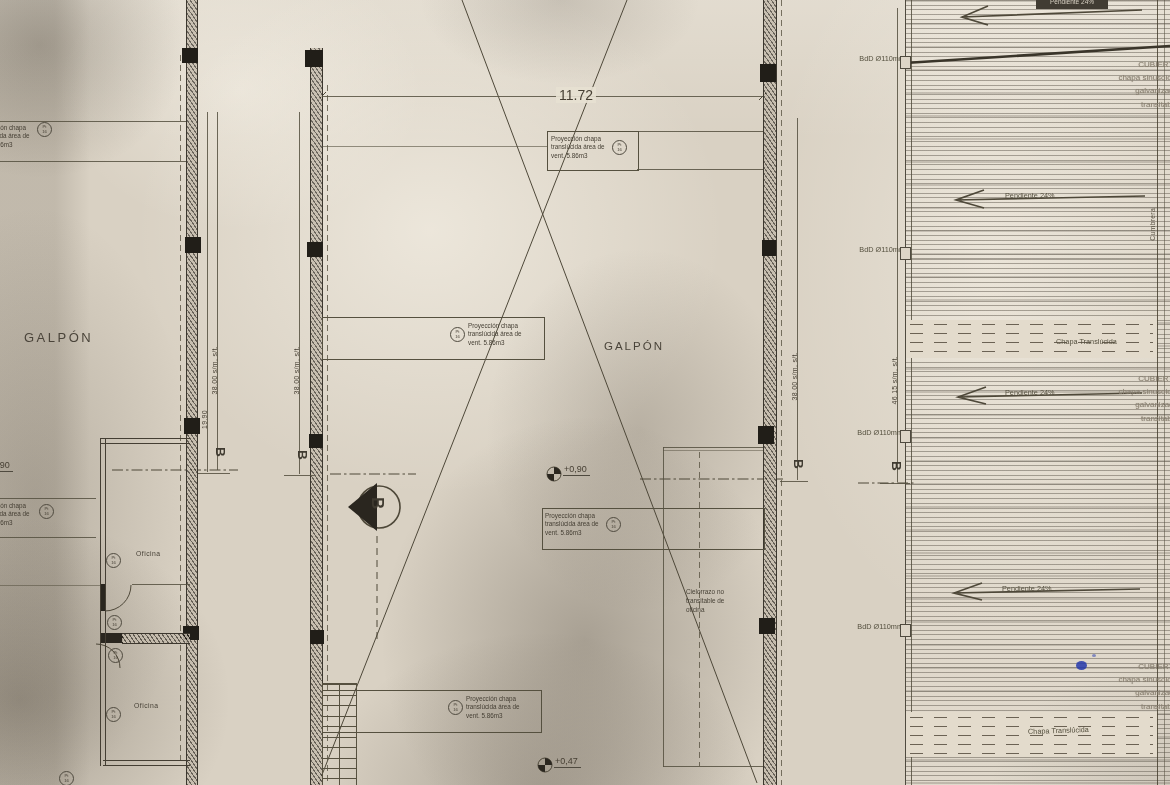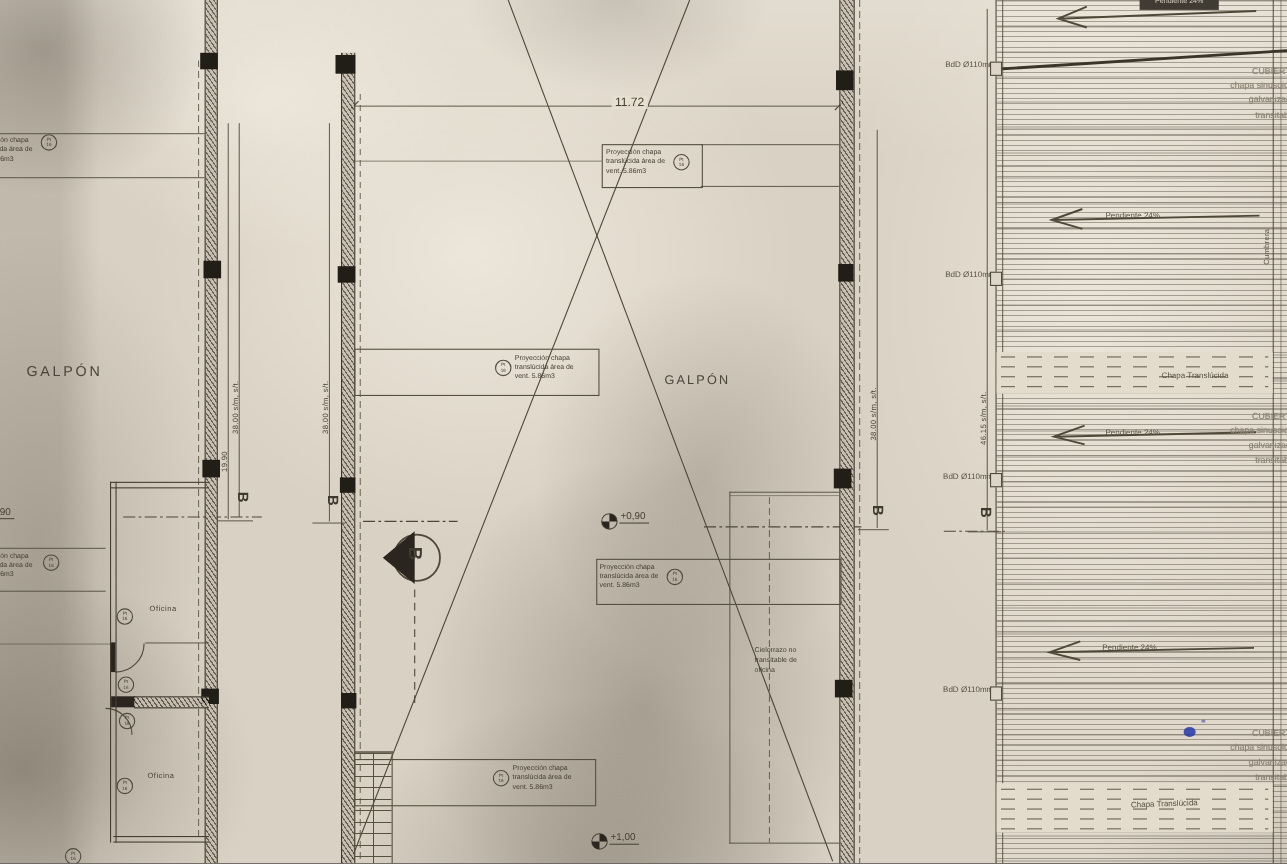--- a/index.html
+++ b/index.html
@@ -147,21 +147,21 @@
   <div class="vl" style="left:299px;top:112px;height:362px"></div>
   <div class="vl" style="left:797px;top:118px;height:362px"></div>
   <div class="vl" style="left:897px;top:8px;height:474px"></div>
 
   <div class="hl" style="left:198px;top:473px;width:32px"></div>
   <div class="hl" style="left:284px;top:475px;width:30px"></div>
   <div class="hl" style="left:780px;top:481px;width:28px"></div>
   <div class="hl" style="left:880px;top:483px;width:30px"></div>
 
   <div class="hl" style="left:322px;top:96px;width:441px"></div>
-  <div class="abs" style="left:556px;top:87px;font-size:11px;background:rgba(231,224,210,.9);padding:0 3px">11.72</div>
+  <div class="abs" style="left:556px;top:87px;font-size:14px;background:rgba(231,224,210,.9);padding:0 3px">11.72</div>
   <div class="hl" style="left:322px;top:146px;width:225px;opacity:.6"></div>
 
   <div class="hl" style="left:0;top:121px;width:186px"></div>
   <div class="hl" style="left:0;top:161px;width:186px"></div>
   <div class="note abs" style="left:-24px;top:124px">Proyección chapa translúcida área de vent. 5.86m3</div>
   <div class="tagc tagabs" style="left:37px;top:122px">
     <span>Pt</span>
       <span>16</span>
   </div>
   <div class="hl" style="left:0;top:498px;width:96px"></div>
@@ -219,21 +219,21 @@
   <div class="vdim" style="left:791px;top:352px">38.00 s/m, s/t.</div>
   <div class="vdim" style="left:891px;top:356px">46.15 s/m, s/t.</div>
 
   <div class="blet" style="left:212px;top:447px">B</div>
   <div class="blet" style="left:294px;top:450px">B</div>
   <div class="blet" style="left:790px;top:459px">B</div>
   <div class="blet" style="left:888px;top:461px">B</div>
   <div class="blet" style="left:371px;top:497px;font-size:17px">B</div>
 
   <div class="lvl" style="left:563px;top:464px">+0,90</div>
-  <div class="lvl" style="left:554px;top:756px">+1,00</div>
+  <div class="lvl" style="left:554px;top:756px">+0,47</div>
   <div class="lvl" style="left:-14px;top:460px">+0,90</div>
 
   <div class="vl" style="left:663px;top:447px;height:320px"></div>
   <div class="hl" style="left:663px;top:447px;width:100px"></div>
   <div class="hl" style="left:663px;top:450px;width:100px;opacity:.5"></div>
   <div class="hl" style="left:663px;top:766px;width:100px"></div>
   <div class="dashv" style="left:699px;top:452px;height:314px"></div>
   <div class="micro" style="left:686px;top:588px;width:58px">Cielorrazo no transitable de oficina</div>
 
   <div class="dwallv" style="left:100px;top:438px;width:4px;height:328px"></div>

